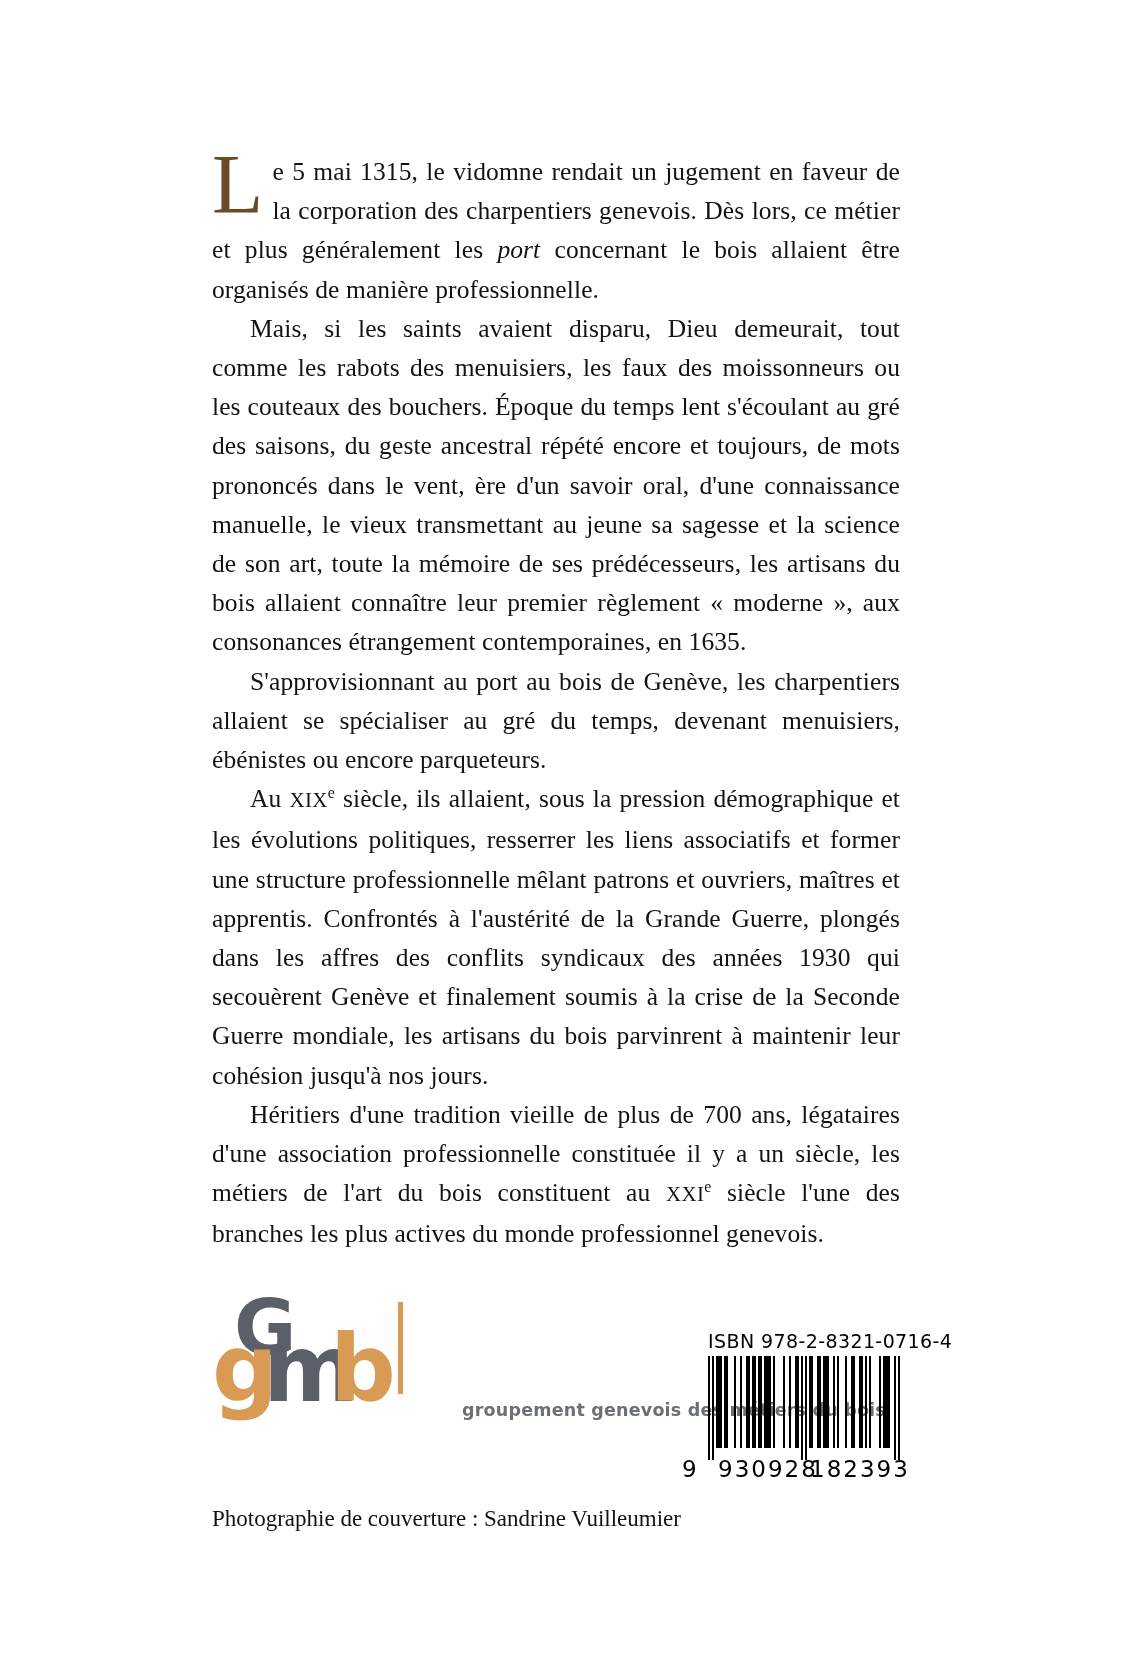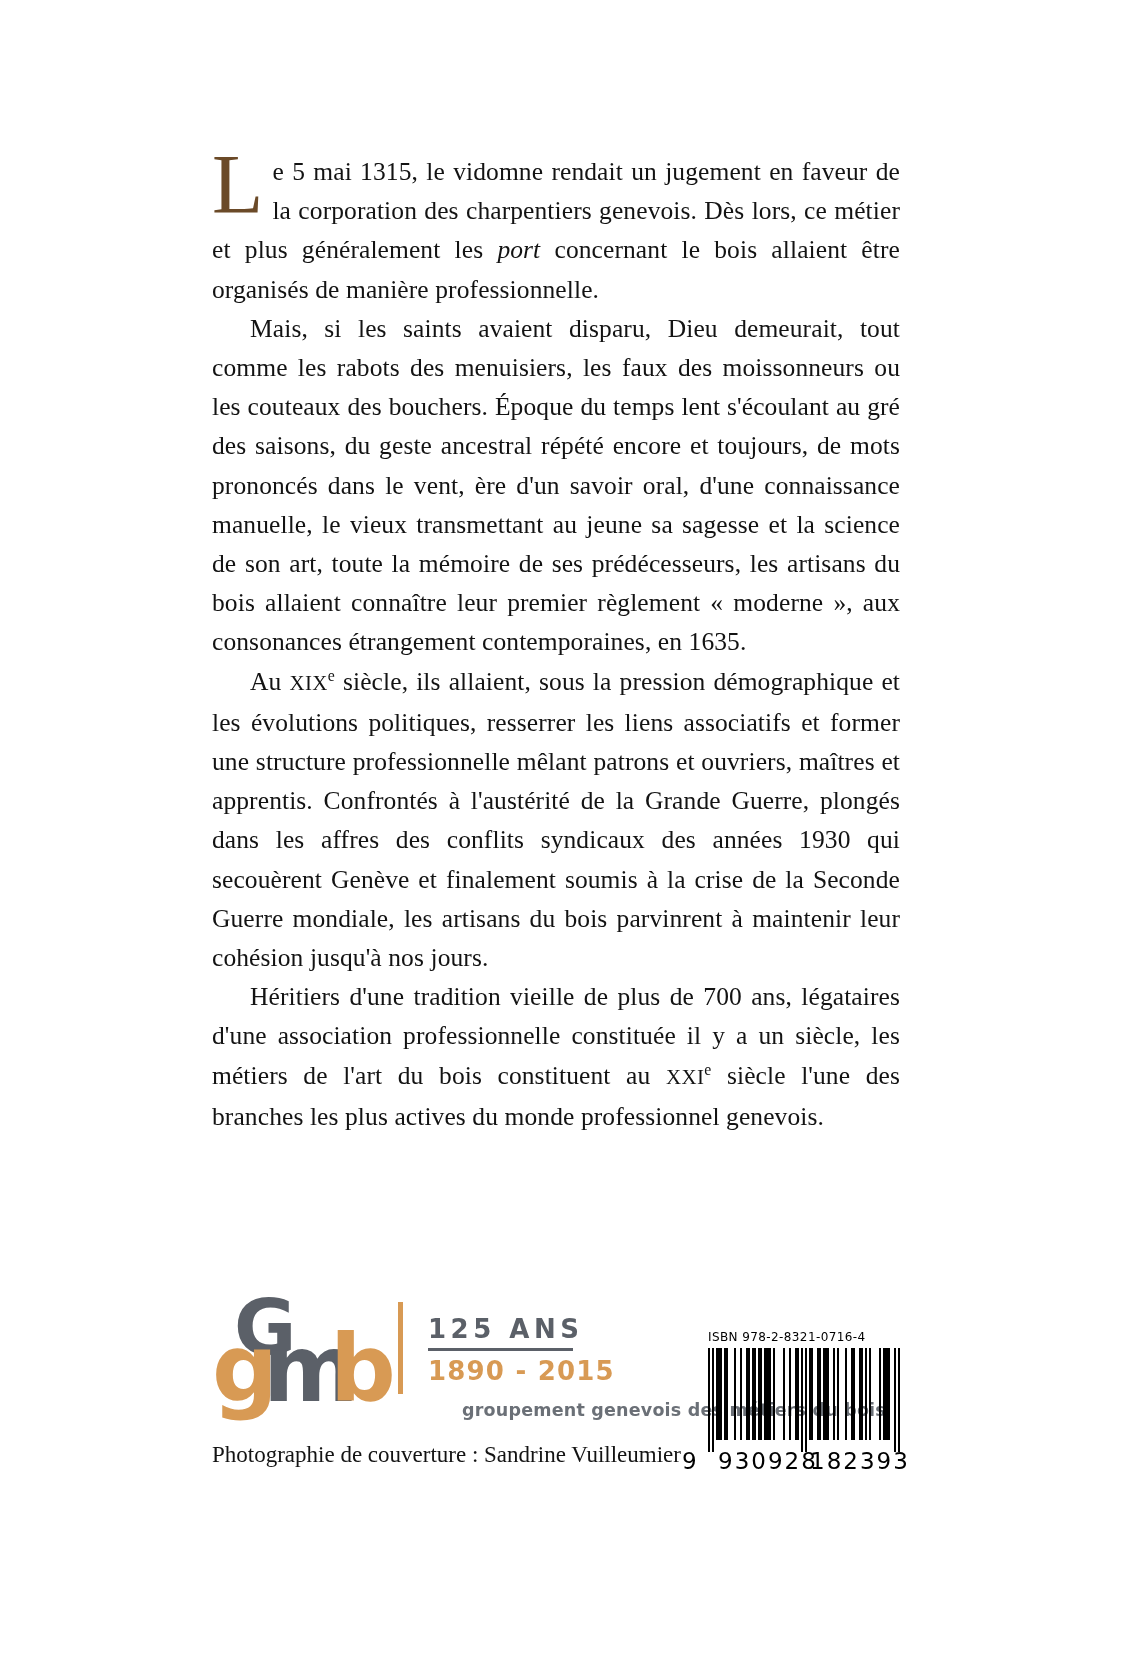--- a/index.html
+++ b/index.html
@@ -182,38 +182,38 @@
     font-weight: 700;
     color: #6b7077;
     letter-spacing: 0.2px;
     white-space: nowrap;
   }
 
   
   .credit {
     position: absolute;
     left: 212px;
-    top: 1442px;
+    top: 1506px;
     font-family: "Liberation Serif", "DejaVu Serif", serif;
     font-size: 23px;
     color: #131313;
     white-space: nowrap;
     text-align: center;
   }
 
   
   .isbn-area {
     position: absolute;
     left: 674px;
     top: 1330px;
     width: 226px;
   }
   .isbn-text {
     font-family: "DejaVu Sans", "Liberation Sans", sans-serif;
-    font-size: 12px;
+    font-size: 19px;
     color: #000000;
     letter-spacing: 0.4px;
     white-space: nowrap;
     margin-bottom: 4px;
     padding-left: 34px;
   }
   .barcode-box {
     position: relative;
     width: 226px;
     height: 132px;
@@ -256,20 +256,21 @@
 
 <div class="text-block">
 
   <p class="para dropcap-para">
     <span class="dropcap">L</span><span>e 5 mai 1315, le vidomne rendait un jugement en faveur de la corporation des charpentiers genevois. Dès lors, ce métier et plus généralement les </span><em>port</em><span> concernant le bois allaient être organisés de manière professionnelle.</span>
   </p>
 
 
   <p class="para">Mais, si les saints avaient disparu, Dieu demeurait, tout comme les rabots des menuisiers, les faux des moissonneurs ou les couteaux des bouchers. Époque du temps lent s'écoulant au gré des saisons, du geste ancestral répété encore et toujours, de mots prononcés dans le vent, ère d'un savoir oral, d'une connaissance manuelle, le vieux transmettant au jeune sa sagesse et la science de son art, toute la mémoire de ses prédécesseurs, les artisans du bois allaient connaître leur premier règlement « moderne », aux consonances étrangement contemporaines, en 1635.</p>
 
+  <p class="para">S'approvisionnant au port au bois de Genève, les charpentiers allaient se spécialiser au gré du temps, devenant menuisiers, ébénistes ou encore parqueteurs.</p>
 
   <p class="para">
     <span>Au </span><span class="sc">XIX</span><span class="sup">e</span><span> siècle, ils allaient, sous la pression démographique et les évolutions politiques, resserrer les liens associatifs et former une structure professionnelle mêlant patrons et ouvriers, maîtres et apprentis. Confrontés à l'austérité de la Grande Guerre, plongés dans les affres des conflits syndicaux des années 1930 qui secouèrent Genève et finalement soumis à la crise de la Seconde Guerre mondiale, les artisans du bois parvinrent à maintenir leur cohésion jusqu'à nos jours.</span>
   </p>
 
   <p class="para">
     <span>Héritiers d'une tradition vieille de plus de 700 ans, légataires d'une association professionnelle constituée il y a un siècle, les métiers de l'art du bois constituent au </span><span class="sc">XXI</span><span class="sup">e</span><span> siècle l'une des branches les plus actives du monde professionnel genevois.</span>
   </p>
 
 </div>
@@ -280,24 +281,20 @@
 
     <div class="lettermark">
       <span class="lm-G">G</span>
       <span class="lm-g">g</span>
       <span class="lm-m">m</span>
       <span class="lm-b">b</span>
     </div>
 
     <div class="logo-divider"></div>
 
-    <div class="anniv">
-      <div class="anniv-top">125 ANS</div>
-      <div class="anniv-bot">1890 - 2015</div>
-    </div>
 
     <div class="tagline">groupement genevois des métiers du bois</div>
 
   </div>
 
 </div>
 
 <div class="credit">Photographie de couverture : Sandrine Vuilleumier</div>
 
 <div class="isbn-area">

